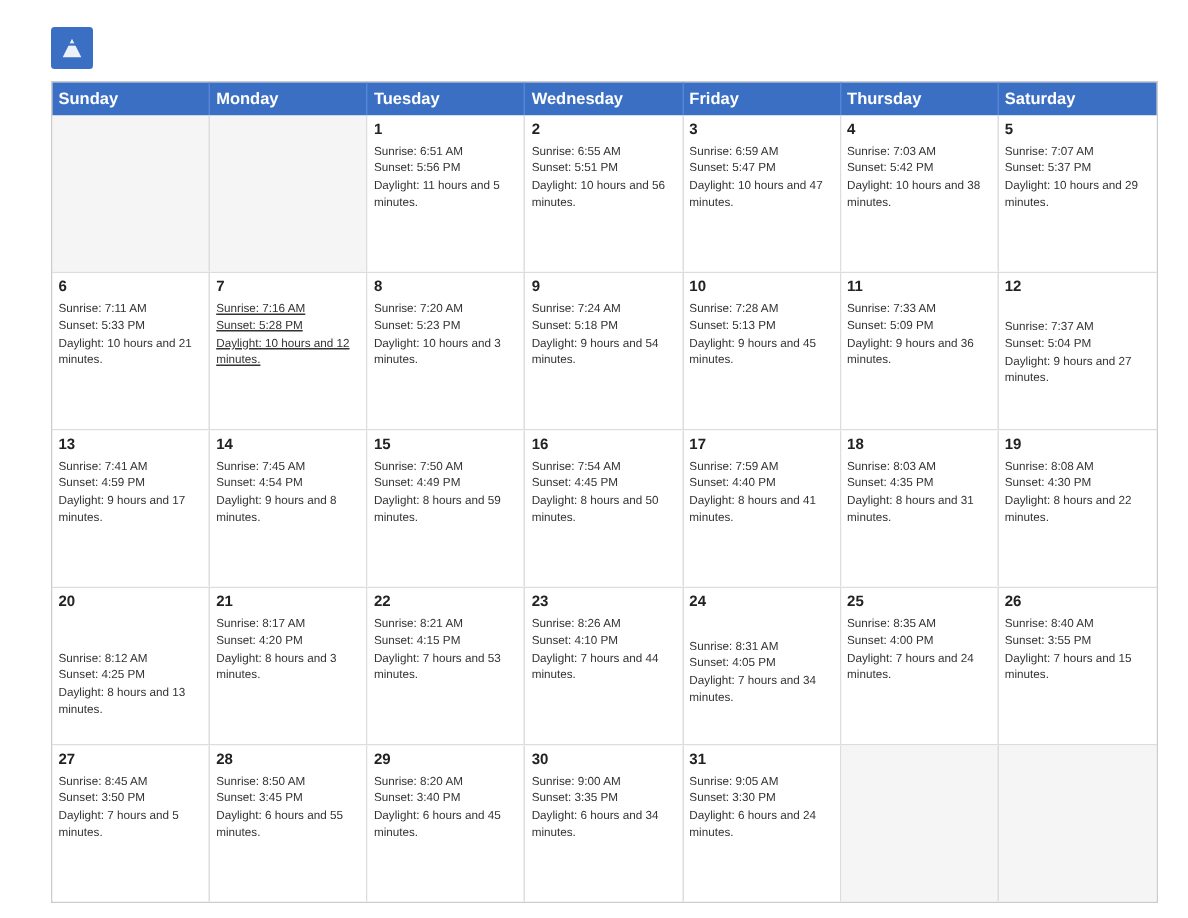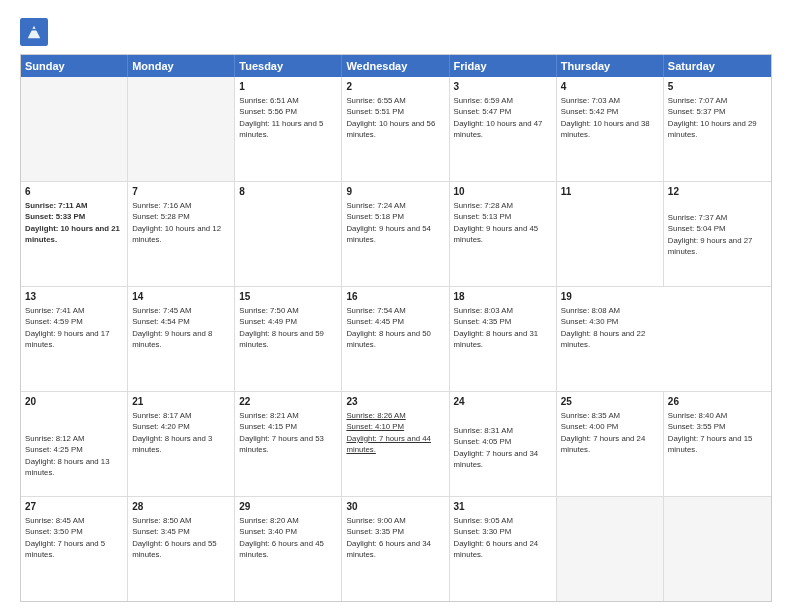--- a/index.html
+++ b/index.html
@@ -6,21 +6,21 @@
     body {
       font-family: Arial, sans-serif;
       background: #fff;
       width: 792px;
       height: 612px;
       overflow: hidden;
     }
     .page {
       width: 792px;
       height: 612px;
-      padding: 18px 20px 10px 20px;
+      padding: 18px 20px 10px 34px;
       display: flex;
       flex-direction: column;
     }
     .header {
       display: flex;
       justify-content: space-between;
       align-items: flex-start;
       margin-bottom: 8px;
     }
     .logo {
@@ -174,47 +174,53 @@
           <div class="cal-cell">
             <span class="day-num">5</span>
             <div class="cell-info" style="white-space: pre-line;">Sunrise: 7:07 AM
 Sunset: 5:37 PM
 Daylight: 10 hours and 29 minutes.</div>
           </div>
         </div>
         <div class="cal-row">
           <div class="cal-cell">
             <span class="day-num">6</span>
-            <div class="cell-info" style="white-space: pre-line; font-weight: bold;">Sunrise: 7:11 AM
+            <div class="cell-info" style="white-space: pre-line;">Sunrise: 7:11 AM
 Sunset: 5:33 PM
 Daylight: 10 hours and 21 minutes.</div>
           </div>
           <div class="cal-cell">
             <span class="day-num">7</span>
-            <div class="cell-info" style="white-space: pre-line;">Sunrise: 7:16 AM
+            <div class="cell-info" style="white-space: pre-line; text-decoration: underline;">Sunrise: 7:16 AM
 Sunset: 5:28 PM
 Daylight: 10 hours and 12 minutes.</div>
           </div>
           <div class="cal-cell">
             <span class="day-num">8</span>
+            <div class="cell-info" style="white-space: pre-line;">Sunrise: 7:20 AM
+Sunset: 5:23 PM
+Daylight: 10 hours and 3 minutes.</div>
           </div>
           <div class="cal-cell">
             <span class="day-num">9</span>
             <div class="cell-info" style="white-space: pre-line;">Sunrise: 7:24 AM
 Sunset: 5:18 PM
 Daylight: 9 hours and 54 minutes.</div>
           </div>
           <div class="cal-cell">
             <span class="day-num">10</span>
             <div class="cell-info" style="white-space: pre-line;">Sunrise: 7:28 AM
 Sunset: 5:13 PM
 Daylight: 9 hours and 45 minutes.</div>
           </div>
           <div class="cal-cell">
             <span class="day-num">11</span>
+            <div class="cell-info" style="white-space: pre-line;">Sunrise: 7:33 AM
+Sunset: 5:09 PM
+Daylight: 9 hours and 36 minutes.</div>
           </div>
           <div class="cal-cell">
             <span class="day-num">12</span>
             <div class="cell-info" style="white-space: pre-line; margin-top: 13px;">Sunrise: 7:37 AM
 Sunset: 5:04 PM
 Daylight: 9 hours and 27 minutes.</div>
           </div>
         </div>
         <div class="cal-row">
           <div class="cal-cell">
@@ -235,20 +241,26 @@
 Sunset: 4:49 PM
 Daylight: 8 hours and 59 minutes.</div>
           </div>
           <div class="cal-cell">
             <span class="day-num">16</span>
             <div class="cell-info" style="white-space: pre-line;">Sunrise: 7:54 AM
 Sunset: 4:45 PM
 Daylight: 8 hours and 50 minutes.</div>
           </div>
           <div class="cal-cell">
+            <span class="day-num">17</span>
+            <div class="cell-info" style="white-space: pre-line;">Sunrise: 7:59 AM
+Sunset: 4:40 PM
+Daylight: 8 hours and 41 minutes.</div>
+          </div>
+          <div class="cal-cell">
             <span class="day-num">18</span>
             <div class="cell-info" style="white-space: pre-line;">Sunrise: 8:03 AM
 Sunset: 4:35 PM
 Daylight: 8 hours and 31 minutes.</div>
           </div>
           <div class="cal-cell">
             <span class="day-num">19</span>
             <div class="cell-info" style="white-space: pre-line;">Sunrise: 8:08 AM
 Sunset: 4:30 PM
 Daylight: 8 hours and 22 minutes.</div>
@@ -268,21 +280,21 @@
 Daylight: 8 hours and 3 minutes.</div>
           </div>
           <div class="cal-cell">
             <span class="day-num">22</span>
             <div class="cell-info" style="white-space: pre-line;">Sunrise: 8:21 AM
 Sunset: 4:15 PM
 Daylight: 7 hours and 53 minutes.</div>
           </div>
           <div class="cal-cell">
             <span class="day-num">23</span>
-            <div class="cell-info" style="white-space: pre-line; text-decoration: underline;">Sunrise: 8:26 AM
+            <div class="cell-info" style="white-space: pre-line;">Sunrise: 8:26 AM
 Sunset: 4:10 PM
 Daylight: 7 hours and 44 minutes.</div>
           </div>
           <div class="cal-cell">
             <span class="day-num">24</span>
             <div class="cell-info" style="white-space: pre-line; margin-top: 16px;">Sunrise: 8:31 AM
 Sunset: 4:05 PM
 Daylight: 7 hours and 34 minutes.</div>
           </div>
           <div class="cal-cell">

